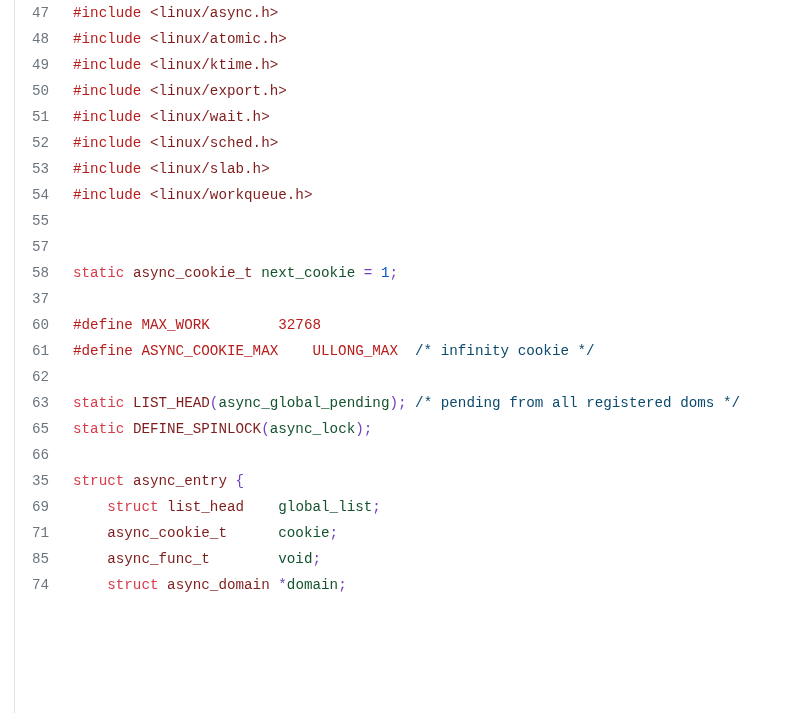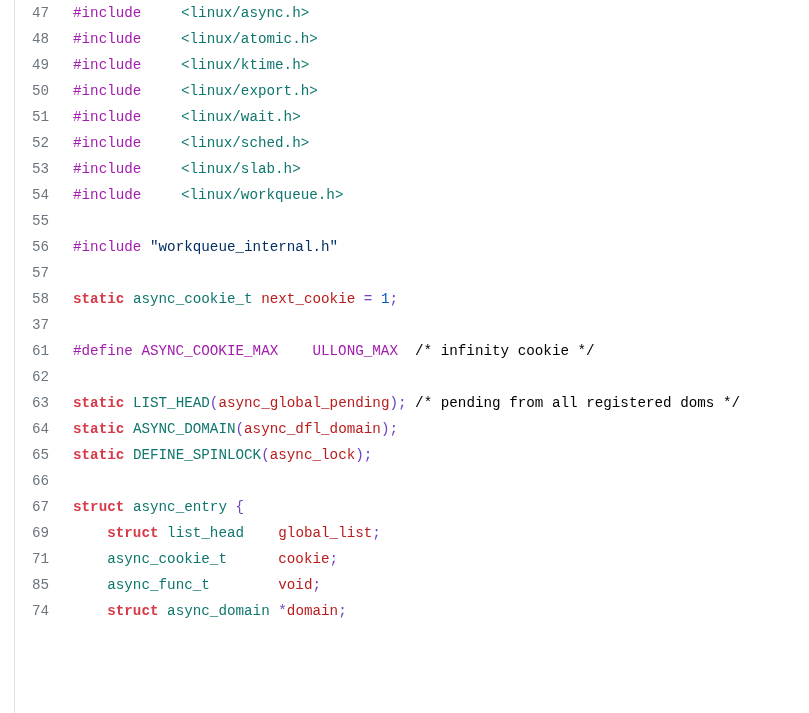--- a/index.html
+++ b/index.html
@@ -38,30 +38,30 @@
     color: #6c757d;
     user-select: none;
     vertical-align: top;
     white-space: nowrap;
   }
   .line-content {
     padding-left: 8px;
     white-space: pre;
     vertical-align: top;
   }
-  .cp  { color: #a21caf; } 
-  .cpf { color: #0f766e; margin-left: 31px; } 
-  .k   { color: #d73a49; font-weight: bold; } 
-  .nt  { color: #0f766e; } 
+  .cp  { color: #b91c1c; } 
+  .cpf { color: #7f1d1d; } 
+  .k   { color: #d73a49; } 
+  .nt  { color: #7f1d1d; } 
   .n   { color: #24292e; } 
   .p   { color: #6f42c1; } 
-  .c   { color: #000000; } 
+  .c   { color: #0c4a6e; } 
   .mi  { color: #005cc5; } 
   .s   { color: #032f62; } 
-  .plain { color: #b91c1c; }
+  .plain { color: #14532d; }
 </style>
 </head>
 <body>
 
 <div class="container">
   <div class="left-border"></div>
   <table class="code-table">
     <tbody id="code-body">
         <tr>
           <td class="line-number">47</td>
@@ -93,61 +93,57 @@
         </tr>
         <tr>
           <td class="line-number">54</td>
           <td class="line-content"><span class="cp">#include</span><span class="n"> </span><span class="cpf">&lt;linux/workqueue.h&gt;</span></td>
         </tr>
         <tr>
           <td class="line-number">55</td>
           <td class="line-content">&nbsp;</td>
         </tr>
         <tr>
-          <td class="line-number">56</td>
-          <td class="line-content"><span class="cp">#include</span><span class="n"> </span><span class="s">"workqueue_internal.h"</span></td>
-        </tr>
-        <tr>
           <td class="line-number">57</td>
           <td class="line-content">&nbsp;</td>
         </tr>
         <tr>
           <td class="line-number">58</td>
           <td class="line-content"><span class="k">static</span><span class="n"> </span><span class="nt">async_cookie_t</span><span class="n"> </span><span class="plain">next_cookie </span><span class="p">=</span><span class="n"> </span><span class="mi">1</span><span class="p">;</span></td>
         </tr>
         <tr>
           <td class="line-number">37</td>
           <td class="line-content">&nbsp;</td>
+        </tr>
+        <tr>
+          <td class="line-number">60</td>
+          <td class="line-content"><span class="cp">#define MAX_WORK        32768</span></td>
         </tr>
         <tr>
           <td class="line-number">61</td>
           <td class="line-content"><span class="cp">#define ASYNC_COOKIE_MAX    ULLONG_MAX  </span><span class="c">/* infinity cookie */</span></td>
         </tr>
         <tr>
           <td class="line-number">62</td>
           <td class="line-content">&nbsp;</td>
         </tr>
         <tr>
           <td class="line-number">63</td>
           <td class="line-content"><span class="k">static</span><span class="n"> </span><span class="nt">LIST_HEAD</span><span class="p">(</span><span class="plain">async_global_pending</span><span class="p">);</span><span class="n"> </span><span class="c">/* pending from all registered doms */</span></td>
         </tr>
         <tr>
-          <td class="line-number">64</td>
-          <td class="line-content"><span class="k">static</span><span class="n"> </span><span class="nt">ASYNC_DOMAIN</span><span class="p">(</span><span class="plain">async_dfl_domain</span><span class="p">);</span></td>
-        </tr>
-        <tr>
           <td class="line-number">65</td>
           <td class="line-content"><span class="k">static</span><span class="n"> </span><span class="nt">DEFINE_SPINLOCK</span><span class="p">(</span><span class="plain">async_lock</span><span class="p">);</span></td>
         </tr>
         <tr>
           <td class="line-number">66</td>
           <td class="line-content">&nbsp;</td>
         </tr>
         <tr>
-          <td class="line-number">67</td>
+          <td class="line-number">35</td>
           <td class="line-content"><span class="k">struct</span><span class="n"> </span><span class="nt">async_entry</span><span class="n"> </span><span class="p">{</span></td>
         </tr>
         <tr>
           <td class="line-number">69</td>
           <td class="line-content"><span class="n">    </span><span class="k">struct</span><span class="n"> </span><span class="nt">list_head</span><span class="n">    </span><span class="plain">global_list</span><span class="p">;</span></td>
         </tr>
         <tr>
           <td class="line-number">71</td>
           <td class="line-content"><span class="n">    </span><span class="nt">async_cookie_t</span><span class="n">      </span><span class="plain">cookie</span><span class="p">;</span></td>
         </tr>

